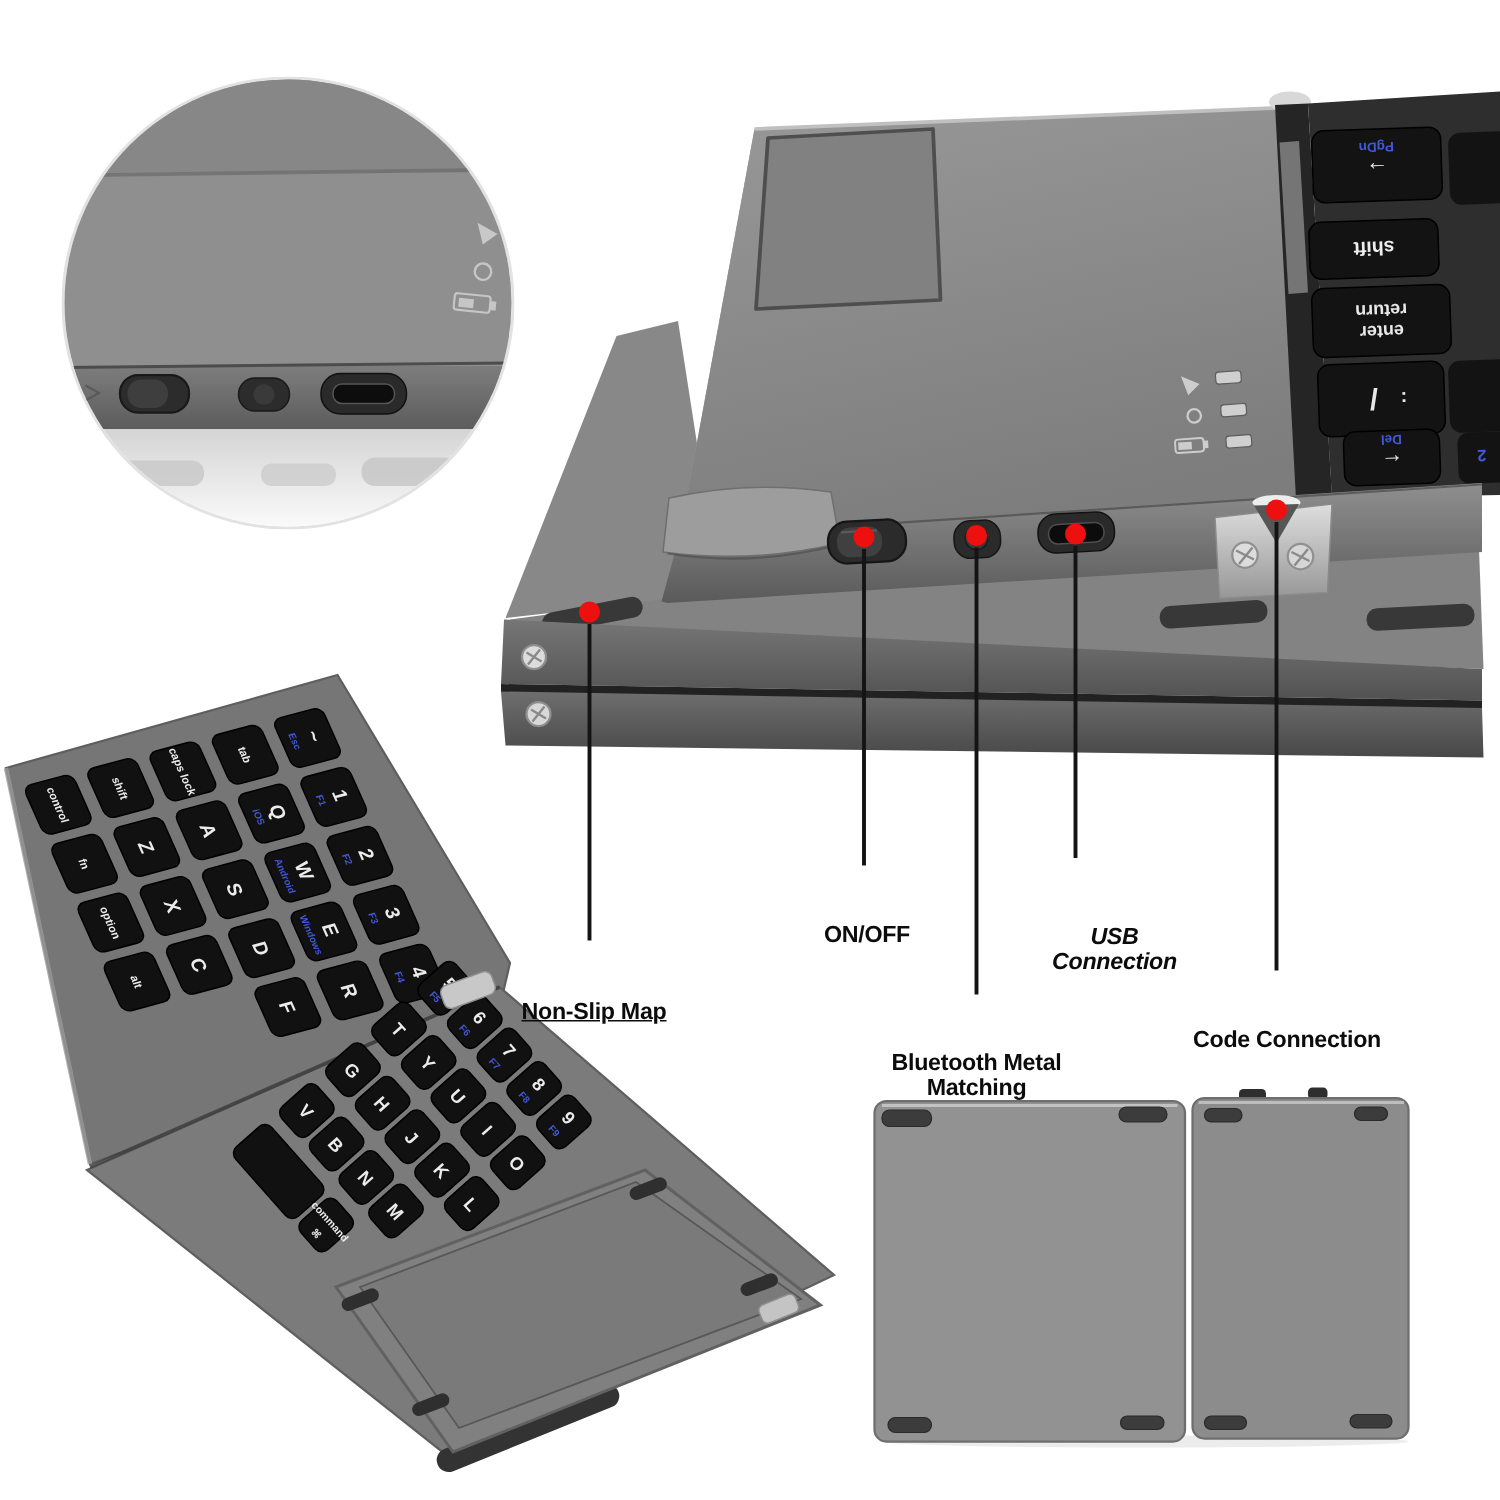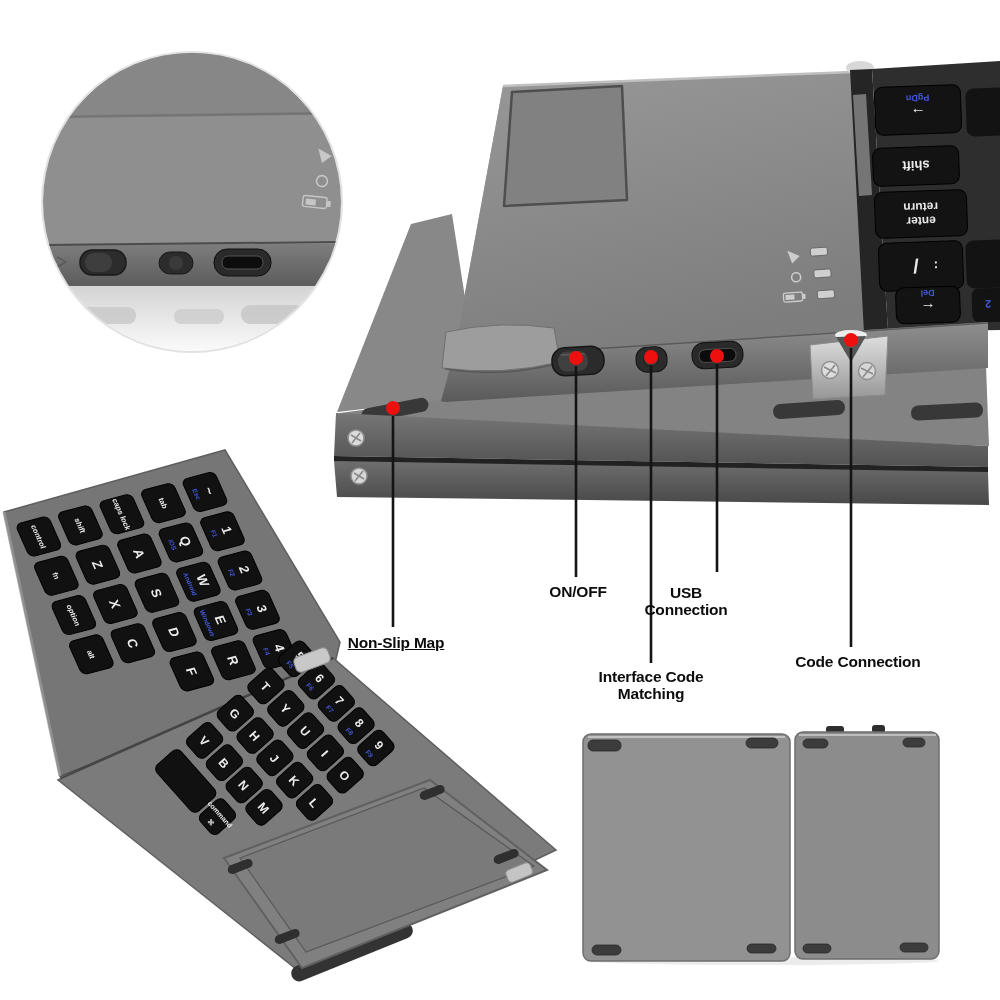--- a/index.html
+++ b/index.html
@@ -7,21 +7,21 @@
           font-family:"Liberation Sans",sans-serif;}
   #canvas svg{position:absolute;}
   #inset{left:41px;top:51px;width:302px;height:302px;}
   #main-photo{left:330px;top:55px;width:670px;height:455px;}
   #folded-photo{left:0;top:430px;width:560px;height:570px;}
   #closed-photo{left:578px;top:724px;width:368px;height:242px;}
   #callout-layer{left:0;top:0;width:1000px;height:1000px;pointer-events:none;}
   #labels-layer{position:absolute;left:0;top:0;width:1000px;height:1000px;pointer-events:none;}
   .callout-label{position:absolute;transform:translateX(-50%);text-align:center;
      font-weight:bold;font-size:15.5px;line-height:17px;color:#0c0c0c;white-space:nowrap;
-     letter-spacing:-0.2px;}
+     letter-spacing:-0.2px;margin-top:32px;}
   svg text{font-family:"Liberation Sans",sans-serif;font-weight:bold;}
 </style>
 </head>
 <body>
 
 <div id="canvas">
 
   <svg id="inset" viewBox="0 0 302 302">
     <defs>
       <clipPath id="cc">
@@ -438,25 +438,25 @@
       <line x1="851" y1="348" x2="851" y2="647" stroke="#141414" stroke-width="2.6"></line>
       <circle cx="851" cy="340" r="7" fill="#ee0f0f"></circle>
     </svg>
   <div id="labels-layer">
       <div class="callout-label" style="left: 396px; top: 634px; text-decoration: underline;">
         <div>Non-Slip Map</div>
       </div>
       <div class="callout-label" style="left: 578px; top: 583px;">
         <div>ON/OFF</div>
       </div>
-      <div class="callout-label" style="left: 686px; top: 584px;">
+      <div class="callout-label" style="left: 743px; top: 584px; font-style: italic;">
         <div>USB</div>
         <div>Connection</div>
       </div>
       <div class="callout-label" style="left: 651px; top: 668px;">
-        <div>Interface Code</div>
+        <div>Bluetooth Metal</div>
         <div>Matching</div>
       </div>
       <div class="callout-label" style="left: 858px; top: 653px;">
         <div>Code Connection</div>
       </div>
     </div>
 </div>
 
 </body></html>

